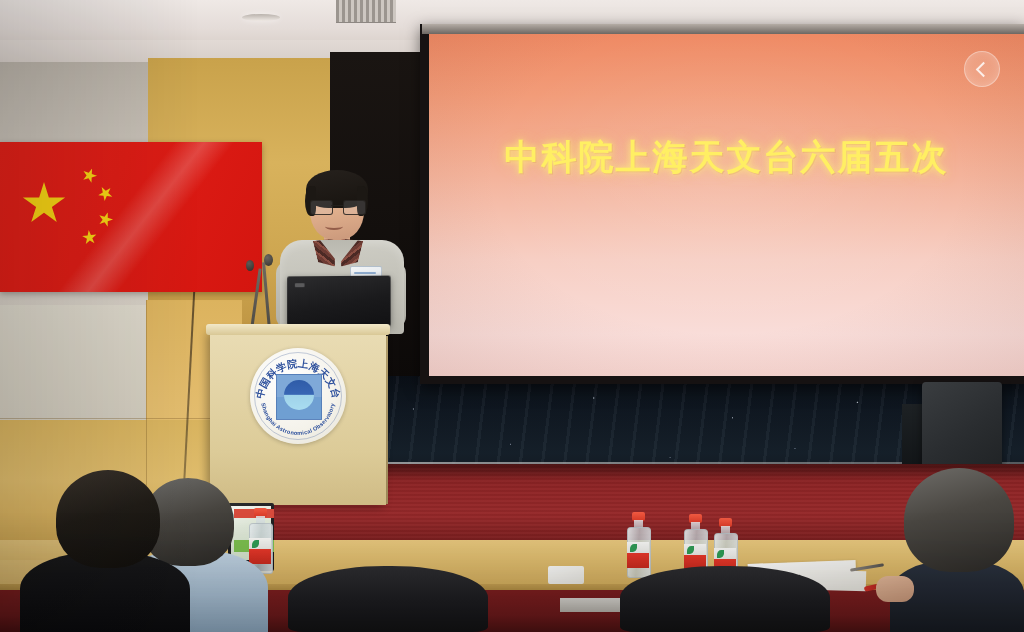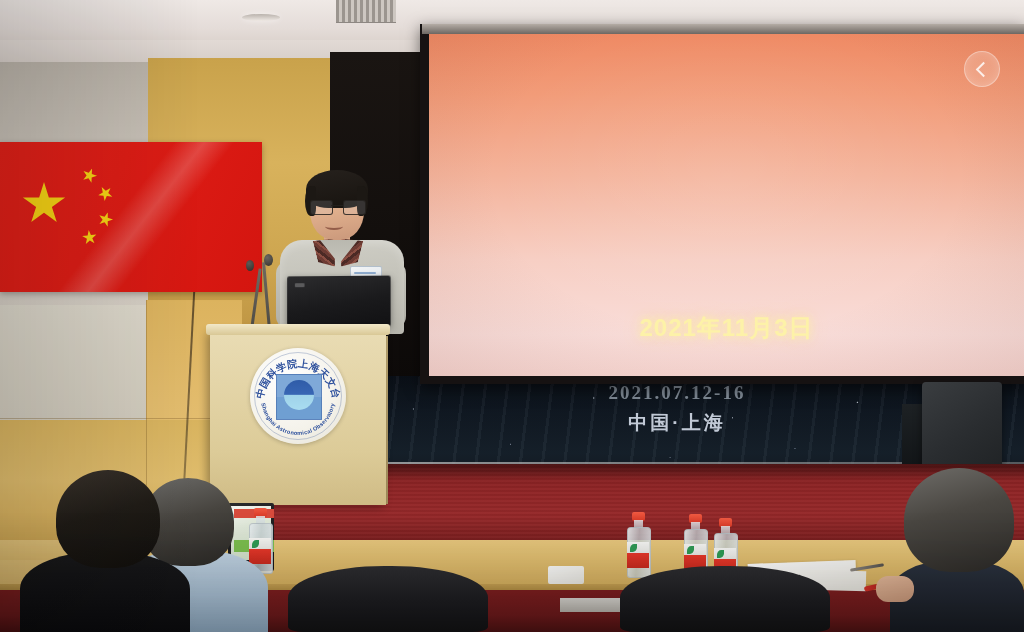--- a/index.html
+++ b/index.html
@@ -539,32 +539,30 @@
     <div class="star big"></div>
     <div class="star s s1"></div>
     <div class="star s s2"></div>
     <div class="star s s3"></div>
     <div class="star s s4"></div>
     <div class="flag-gloss"></div>
   </div>
 
   <div class="backdrop">
     <div class="backdrop-folds"></div>
-    <div class="bd-line1">2021.07.12-16</div>
-    <div class="bd-line2">中国·上海</div>
   </div>
   <div class="backdrop-rail"></div>
 
   <div class="screen-frame"></div>
   <div class="screen-top-bar"></div>
   <div class="slide">
     <div class="slide-vignette"></div>
     <div class="slide-title-wrap">
+      <div class="slide-title">中科院上海天文台六届五次</div>
     </div>
-    <div class="slide-date">2021年11月3日</div>
   </div>
   <div class="back-btn">
     <div class="chev"></div>
   </div>
 
   <div class="speaker-stand"></div>
   <div class="speaker-box">
     <div class="speaker-cone"></div>
   </div>
 

